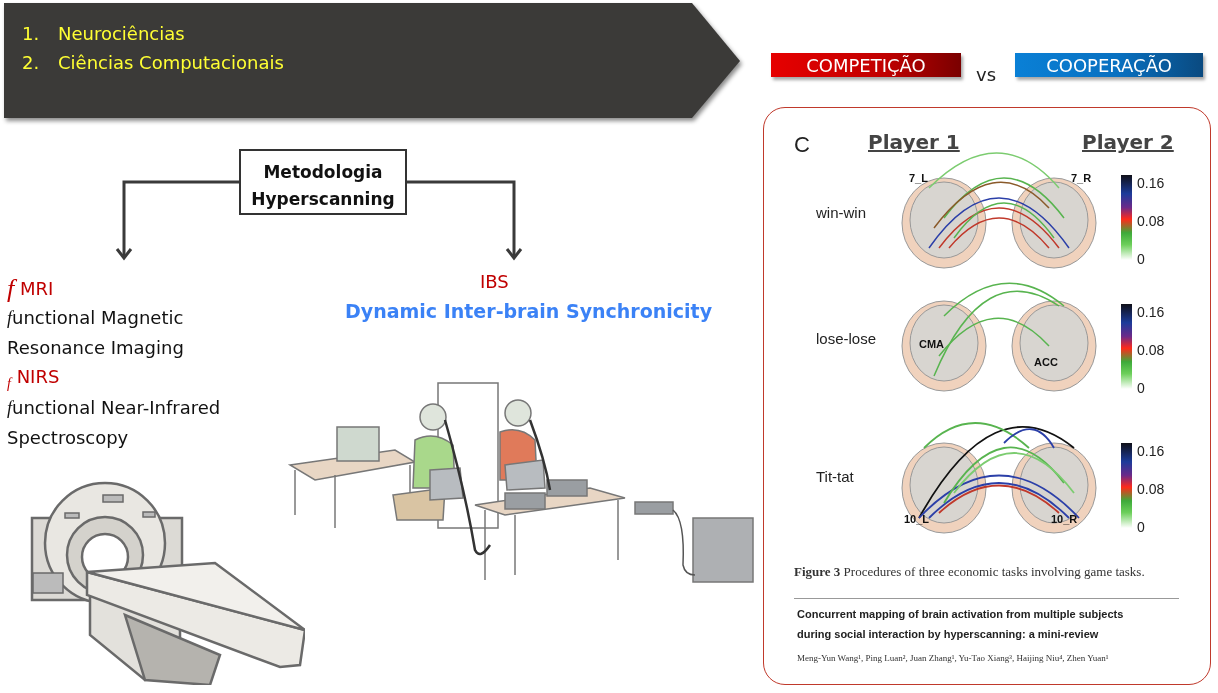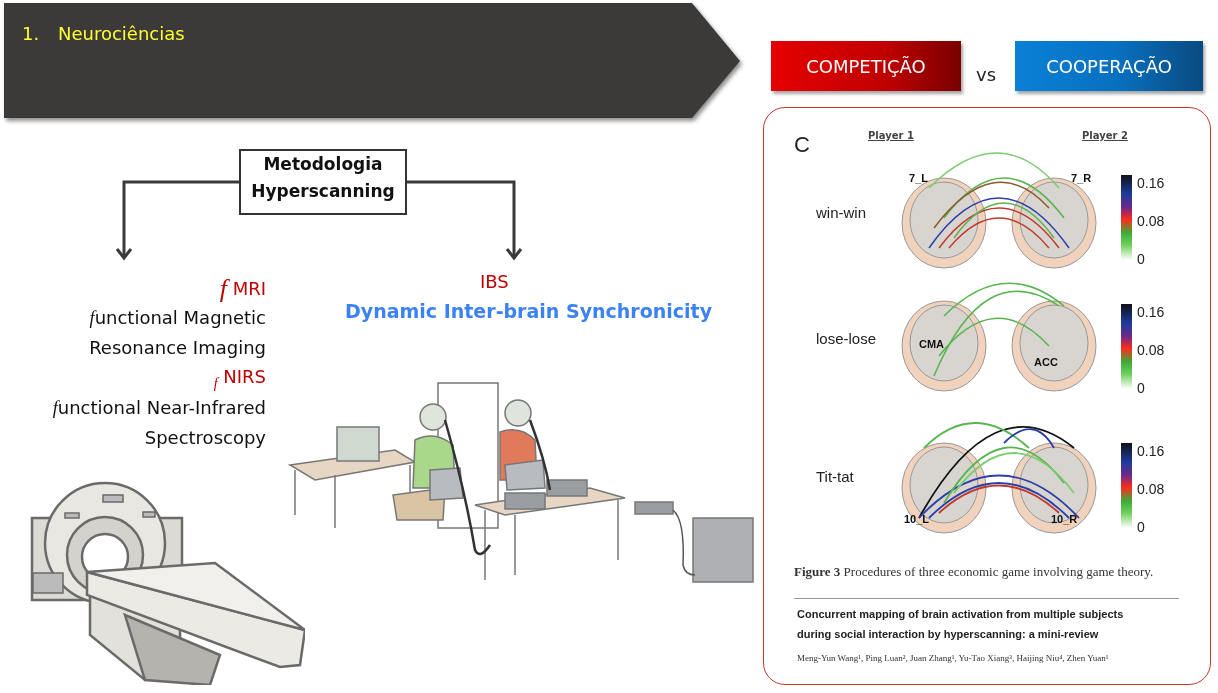--- a/index.html
+++ b/index.html
@@ -16,42 +16,42 @@
   .banner svg { position: absolute; left: 0; top: 0; }
   .banner ol {
     position: absolute; left: 18px; top: 17px; margin: 0; padding: 0;
     list-style: none; color: #ffff33;
     font-family: "DejaVu Sans", sans-serif; font-size: 18px; line-height: 28.5px;
   }
   .banner ol li .num { display: inline-block; width: 36px; }
 
   
   .badge {
-    position: absolute; top: 41px; height: 50px; color: #ffffff;
+    position: absolute; top: 53px; height: 24px; color: #ffffff;
     font-family: "DejaVu Sans", sans-serif; font-size: 18px;
     display: flex; align-items: center; justify-content: center;
     box-shadow: 2px 3px 3px rgba(0,0,0,0.35);
   }
   .badge.comp { left: 771px; width: 190px; background: linear-gradient(90deg, #e60000 0%, #c00000 60%, #7a0000 100%); }
   .badge.coop { left: 1015px; width: 188px; background: linear-gradient(90deg, #0a80d6 0%, #0870c0 55%, #0a4a80 100%); }
   .vs {
     position: absolute; left: 976px; top: 64px; font-size: 18px; color: #222;
     font-family: "DejaVu Sans", sans-serif;
   }
 
   
   .connectors { position: absolute; left: 0; top: 0; }
   .method-box {
     position: absolute; left: 239px; top: 149px; width: 168px; height: 66px;
     border: 2px solid #333; box-sizing: border-box; background: #fff;
-    display: flex; flex-direction: column; align-items: center; justify-content: flex-start;
+    display: flex; flex-direction: column; align-items: center; justify-content: flex-end;
     font-family: "DejaVu Sans", sans-serif; font-weight: bold; font-size: 17px; line-height: 27px; color: #111;
   }
   .left-col {
-    position: absolute; left: 16px; top: 272px; width: 250px; text-align: right;
+    position: absolute; left: 7px; top: 272px; width: 250px; text-align: left;
     font-family: "DejaVu Sans", sans-serif; font-size: 18px; color: #111; line-height: 29px;
   }
   .acronym { color: #c00000; }
   .fitalic { font-family: "Liberation Serif", serif; font-style: italic; }
   .acronym .fitalic.big { font-size: 26px; position: relative; top: 2px; }
   .acronym .fitalic.small { font-size: 14px; position: relative; top: 5px; }
   .ibs {
     position: absolute; left: 480px; top: 271px; font-size: 18px; color: #c00000;
     font-family: "DejaVu Sans", sans-serif;
   }
@@ -63,21 +63,21 @@
   
   .illus { position: absolute; }
 
   
   .paper {
     position: absolute; left: 763px; top: 107px; width: 448px; height: 578px;
     border: 1.5px solid #c0392b; border-radius: 22px; box-sizing: border-box; background: #fff;
     overflow: hidden;
   }
   .paper .panel-letter { position: absolute; left: 30px; top: 24px; font-size: 22px; color: #222; }
-  .paper .player { position: absolute; top: 22px; font-size: 10px; font-weight: bold; color: #444; text-decoration: underline; font-family: "DejaVu Sans", sans-serif; }
+  .paper .player { position: absolute; top: 22px; font-size: 20px; font-weight: bold; color: #444; text-decoration: underline; font-family: "DejaVu Sans", sans-serif; }
   .paper .player.p1 { left: 104px; }
   .paper .player.p2 { left: 318px; }
   .paper .cond { position: absolute; left: 52px; font-size: 15px; color: #222; }
   .paper .cbar {
     position: absolute; left: 357px; width: 11px;
     background: linear-gradient(180deg, #101018 0%, #1c3b9a 22%, #6a2a8a 38%, #ff2a1a 52%, #3daa3a 68%, #6ccf5a 82%, #ffffff 100%);
   }
   .paper .ctick { position: absolute; left: 373px; font-size: 14px; color: #222; }
   .paper .brainsvg { position: absolute; left: 120px; }
   .caption {
@@ -92,20 +92,21 @@
 </style>
 </head>
 <body>
 
 <div class="banner">
   <svg width="740" height="118">
     <polygon points="0,0 688,0 736,58 688,115 0,115" fill="#3b3a38"></polygon>
   </svg>
   <ol>
     <li><span class="num">1.</span><span>Neurociências</span></li>
+    <li><span class="num">2.</span><span>Ciências Computacionais</span></li>
   </ol>
 </div>
 
 <div class="badge comp">COMPETIÇÃO</div>
 <div class="vs">vs</div>
 <div class="badge coop">COOPERAÇÃO</div>
 
 <svg class="connectors" width="760" height="280">
   <g stroke="#3a3a3a" stroke-width="3" fill="none">
     <polyline points="239,182 124,182 124,257"></polyline>
@@ -268,20 +269,20 @@
   <div class="cbar" style="top:196px;height:85px"></div>
   <div class="ctick" style="top:196px">0.16</div>
   <div class="ctick" style="top:234px">0.08</div>
   <div class="ctick" style="top:272px">0</div>
 
   <div class="cbar" style="top:335px;height:85px"></div>
   <div class="ctick" style="top:335px">0.16</div>
   <div class="ctick" style="top:373px">0.08</div>
   <div class="ctick" style="top:411px">0</div>
 
-  <div class="caption"><b>Figure 3</b><span> Procedures of three economic game involving game theory.</span></div>
+  <div class="caption"><b>Figure 3</b><span> Procedures of three economic tasks involving game tasks.</span></div>
   <div class="divider"></div>
   <div class="paper-title">
     <div>Concurrent mapping of brain activation from multiple subjects</div>
     <div>during social interaction by hyperscanning: a mini-review</div>
   </div>
   <div class="authors">Meng-Yun Wang¹, Ping Luan², Juan Zhang¹, Yu-Tao Xiang³, Haijing Niu⁴, Zhen Yuan¹</div>
 </div>
 
 </body></html>

